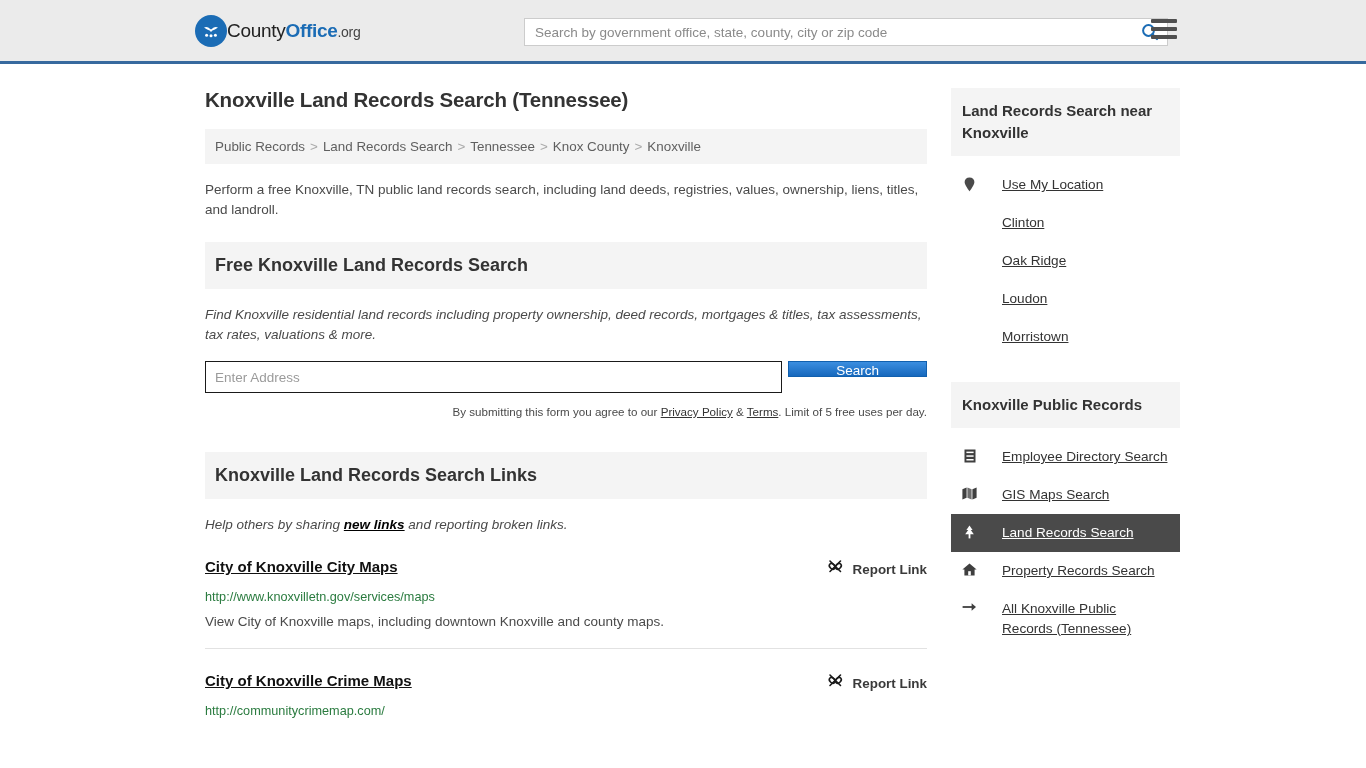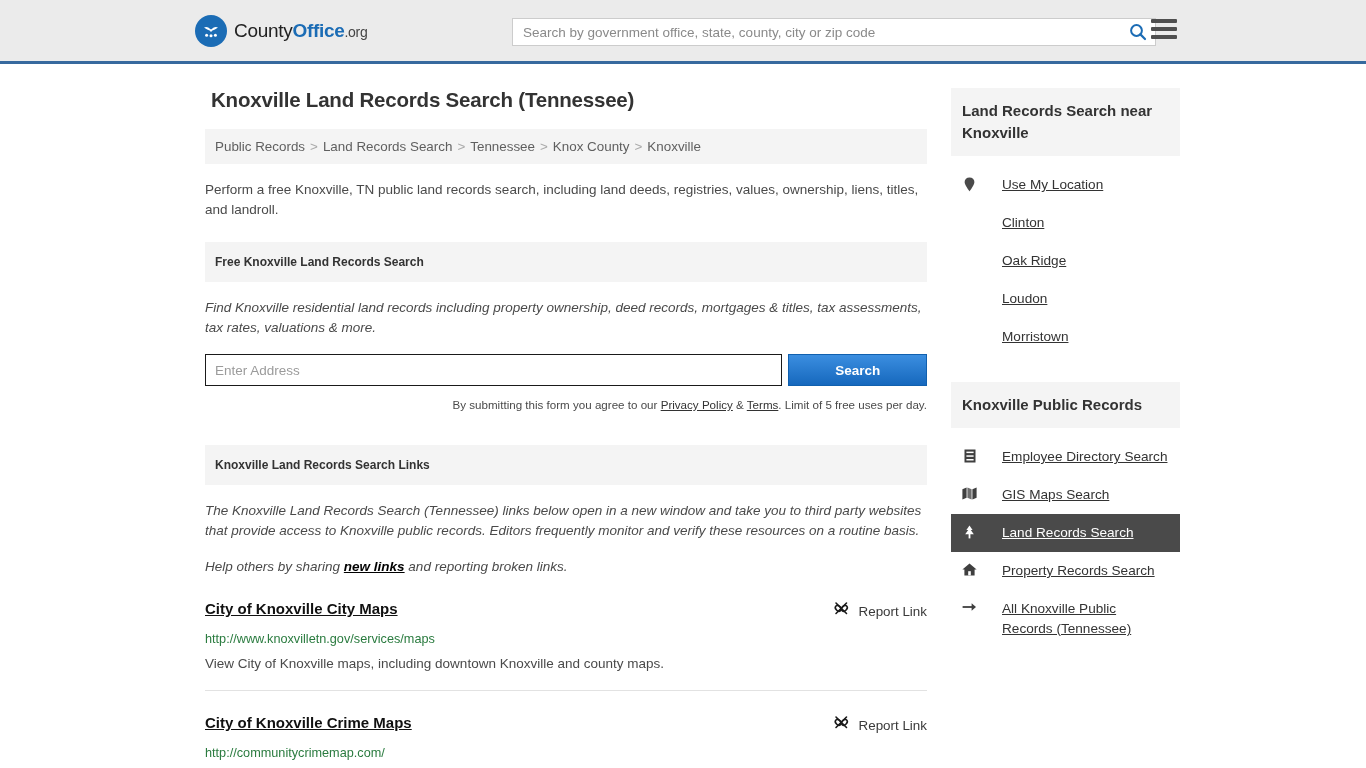--- a/index.html
+++ b/index.html
@@ -18,21 +18,20 @@
     background: #ebebeb;
     border-bottom: 3px solid #37699e;
     display: flex;
     align-items: center;
     position: relative;
   }
   .logo-wrap {
     display: flex;
     align-items: center;
     margin-left: 195px;
-    gap: 7px;
     cursor: pointer;
   }
   .logo-mark {
     width: 32px; height: 32px;
     border-radius: 50%;
     background: #1b6cb5;
     display: flex;
     align-items: center;
     justify-content: center;
     flex-direction: column;
@@ -41,21 +40,21 @@
   .logo-text {
     font-size: 19px;
     color: #222222;
     letter-spacing: -0.3px;
   }
   .logo-text .bold { color: #1b6cb5; font-weight: bold; }
   .logo-text .org { font-size: 14px; color: #444444; }
 
   .search-wrap {
     position: absolute;
-    left: 512px;
+    left: 524px;
     top: 18px;
     width: 644px;
     height: 28px;
     background: #ffffff;
     border: 1px solid #cccccc;
     display: flex;
     align-items: center;
   }
   .search-wrap input {
     flex: 1;
@@ -97,21 +96,21 @@
     padding: 0 186px 0 205px;
     gap: 24px;
     padding-top: 24px;
   }
   .main-col { width: 722px; }
   .side-col { width: 234px; }
 
   h1.page-title {
     font-size: 20.5px;
     color: #333333;
-    margin: 0 0 17px 6px;
+    margin: 0 0 17px 0;
     font-weight: bold;
     letter-spacing: -0.2px;
   }
 
   
   .breadcrumb {
     background: #f4f4f4;
     padding: 10px 10px;
     font-size: 13.4px;
     color: #6b6b6b;
@@ -127,21 +126,21 @@
     font-size: 13.5px;
     line-height: 20px;
     color: #4a4a4a;
     margin: 16px 0 22px 0;
   }
 
   
   .section-banner {
     background: #f4f4f4;
     padding: 13px 10px;
-    font-size: 12px;
+    font-size: 18px;
     font-weight: bold;
     color: #333333;
   }
 
   .section-body { font-size: 13.5px; line-height: 20px; color: #4a4a4a; }
   .section-body p { margin: 16px 0; font-style: italic; }
 
   
   .addr-form {
     display: flex;
@@ -153,27 +152,27 @@
     border: 1px solid #1a1a1a;
     padding: 0 9px;
     font-family: "Liberation Sans", sans-serif;
     font-size: 13.5px;
     outline: none;
     color: #333;
   }
   .addr-input::placeholder { color: #9b9b9b; }
   .addr-btn {
     width: 142px;
-    height: 32px;
+    height: 16px;
     margin-left: 6px;
     background: linear-gradient(#3b8ee0, #1668bd);
     border: 1px solid #1160ae;
     color: #ffffff;
     font-size: 13.5px;
-    font-weight: bold;
+    font-weight: normal;
     font-family: "Liberation Sans", sans-serif;
     cursor: pointer;
   }
   .form-note {
     text-align: right;
     font-size: 11.6px;
     color: #4a4a4a;
     margin-top: 9px;
   }
   .form-note a { color: #333; text-decoration: underline; cursor: pointer; }
@@ -194,20 +193,21 @@
   }
   .report-link {
     display: flex;
     align-items: center;
     gap: 9px;
     font-size: 13.4px;
     color: #3a3a3a;
     cursor: pointer;
     white-space: nowrap;
     padding-top: 1px;
+    font-weight: bold;
   }
   .link-url {
     font-size: 12.7px;
     color: #2a7b3f;
     margin-top: 6px;
   }
   .link-desc {
     font-size: 13.5px;
     line-height: 24px;
     color: #4a4a4a;
@@ -305,21 +305,20 @@
       <p>Find Knoxville residential land records including property ownership, deed records, mortgages &amp; titles, tax assessments, tax rates, valuations &amp; more.</p>
       <div class="addr-form">
         <input class="addr-input" type="text" placeholder="Enter Address" style="">
         <button class="addr-btn">Search</button>
       </div>
       <div class="form-note"><span>By submitting this form you agree to our </span><a>Privacy Policy</a><span> &amp; </span><a>Terms</a><span>. Limit of 5 free uses per day.</span></div>
     </div>
 
     <div class="section-banner" style="margin-top:30px">Knoxville Land Records Search Links</div>
     <div class="section-body">
-      <p>The Knoxville Land Records Search (Tennessee) links below open in a new window and take you to third party websites that provide access to Knoxville public records. Editors frequently monitor and verify these resources on a routine basis.</p>
       <p><span>Help others by sharing </span><a style="color:#000000;text-decoration:underline;font-weight:bold;cursor:pointer">new links</a><span> and reporting broken links.</span></p>
 
       <div class="link-entry">
         <div class="link-entry-head">
           <a class="link-title">City of Knoxville City Maps</a>
           <div class="report-link">
             <span>
               <svg width="17" height="17" viewBox="0 0 17 17" aria-hidden="true">
                 <path d="M3 3 L13.5 13.5 M13.5 3 L3 13.5" stroke="#1a1a1a" stroke-width="1.6" stroke-linecap="round" fill="none"></path>
                 <ellipse cx="5.2" cy="8.3" rx="2.4" ry="3.2" fill="none" stroke="#1a1a1a" stroke-width="1.6" transform="rotate(-45 5.2 8.3)"></ellipse>

